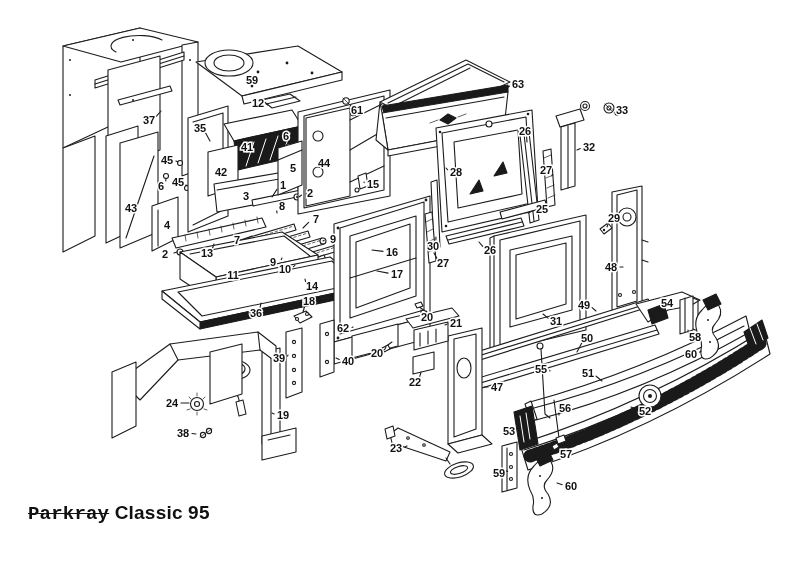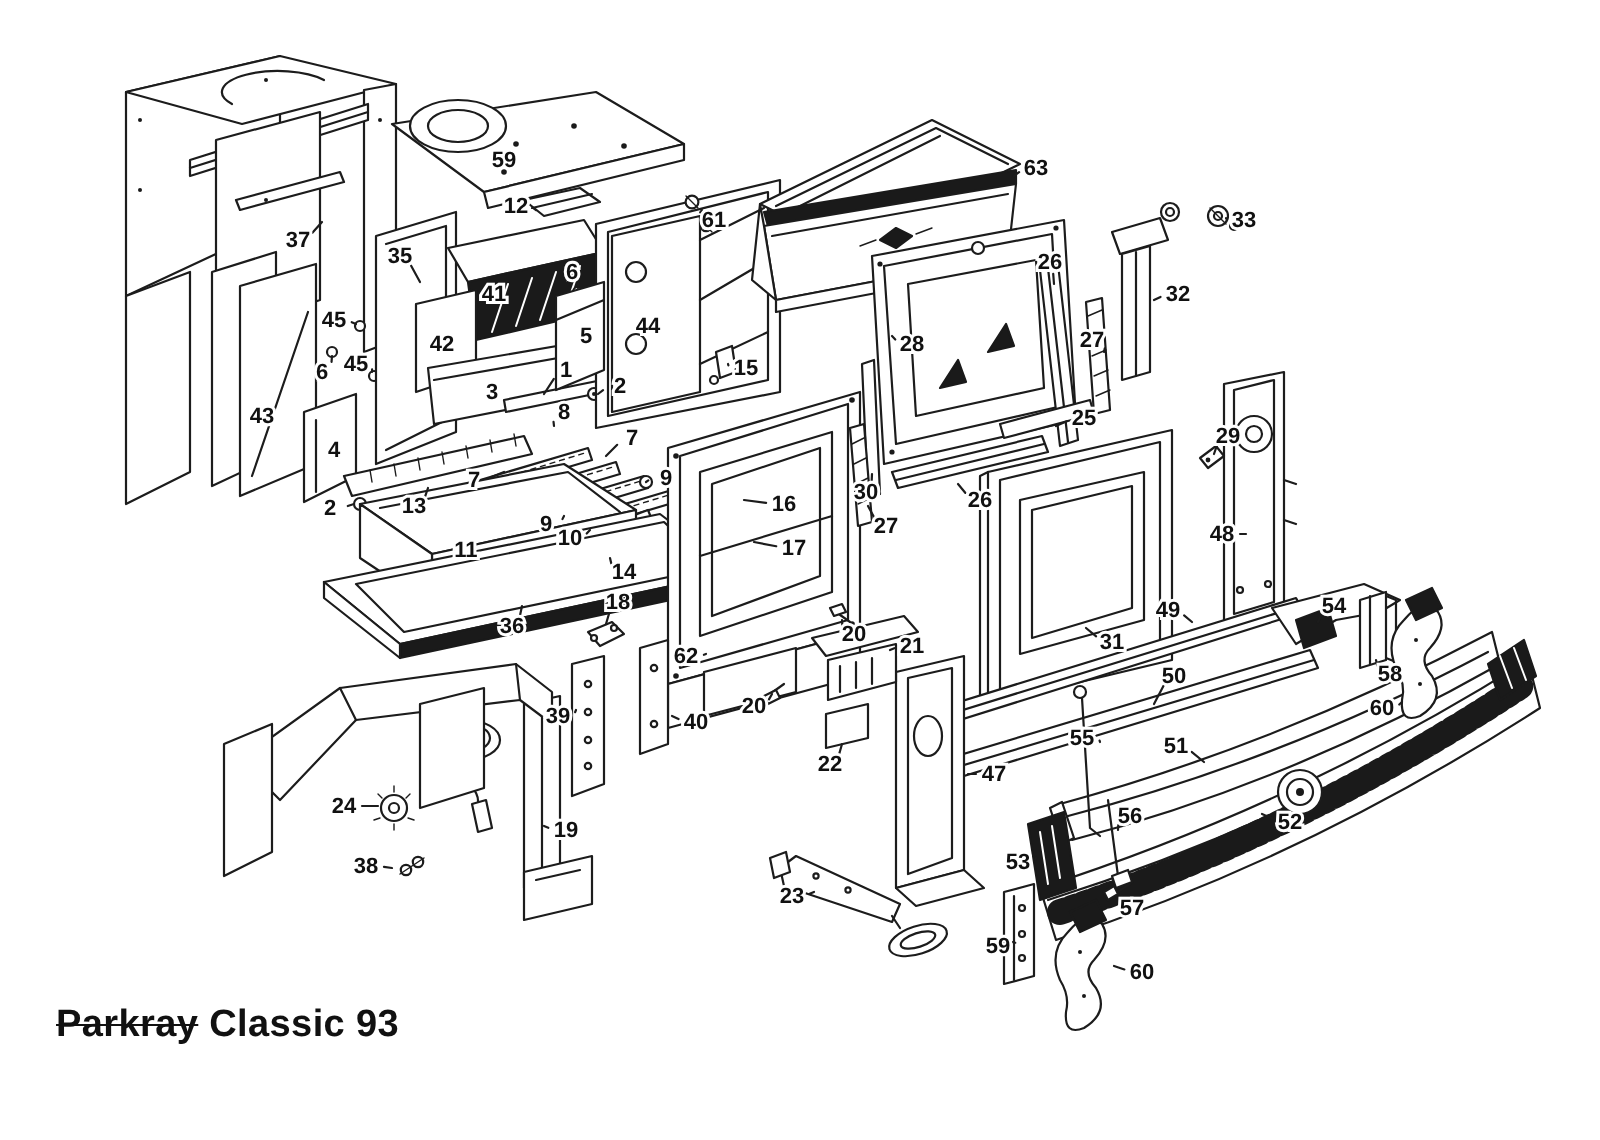--- a/index.html
+++ b/index.html
@@ -15,21 +15,21 @@
   .art .wht{stroke:#ffffff;stroke-width:1;fill:none;}
   .art .slots{fill:none;stroke:#1a1a1a;stroke-width:13;stroke-dasharray:2.8 3.4;}
   .art .dot{fill:#1a1a1a;stroke:none;}
   
   .part-num{font-family:"Liberation Sans",sans-serif;font-size:11px;font-weight:bold;fill:#111;
             text-anchor:middle;paint-order:stroke;stroke:#ffffff;stroke-width:3px;}
   .leader{stroke:#111;stroke-width:1;fill:none;}
   
   .caption{position:absolute;left:28px;top:502px;font-size:19px;font-weight:bold;color:#111;
            letter-spacing:0.2px;}
-  .caption .struck{text-decoration:line-through;}
+  .caption .struck{text-decoration:line-through;font-family:Liberation Mono, monospace;}
 </style>
 </head>
 <body>
 
 <div class="page">
 
   <svg class="diagram-svg art" width="800" height="570" viewBox="0 0 800 570">
 
     <g>
       <path d="M63,46 L140,28 L140,112 L63,148 Z"></path>
@@ -460,15 +460,15 @@
         <line x1="350.08600848362363" y1="106.15889360201312" x2="351" y2="105" class="leader"></line>
         <text x="357" y="113.5" class="part-num">61</text>
         <line x1="351.9553347118899" y1="327.402977685874" x2="353" y2="327" class="leader"></line>
         <text x="343" y="331.5" class="part-num">62</text>
         <line x1="509.54185918860406" y1="86.05045837852023" x2="507" y2="88" class="leader"></line>
         <text x="518" y="87.5" class="part-num">63</text>
       </g>
   </svg>
 
   <div class="caption">
-    <span class="struck">Parkray</span><span> Classic 93</span>
+    <span class="struck">Parkray</span><span> Classic 95</span>
   </div>
 </div>
 
 </body></html>

